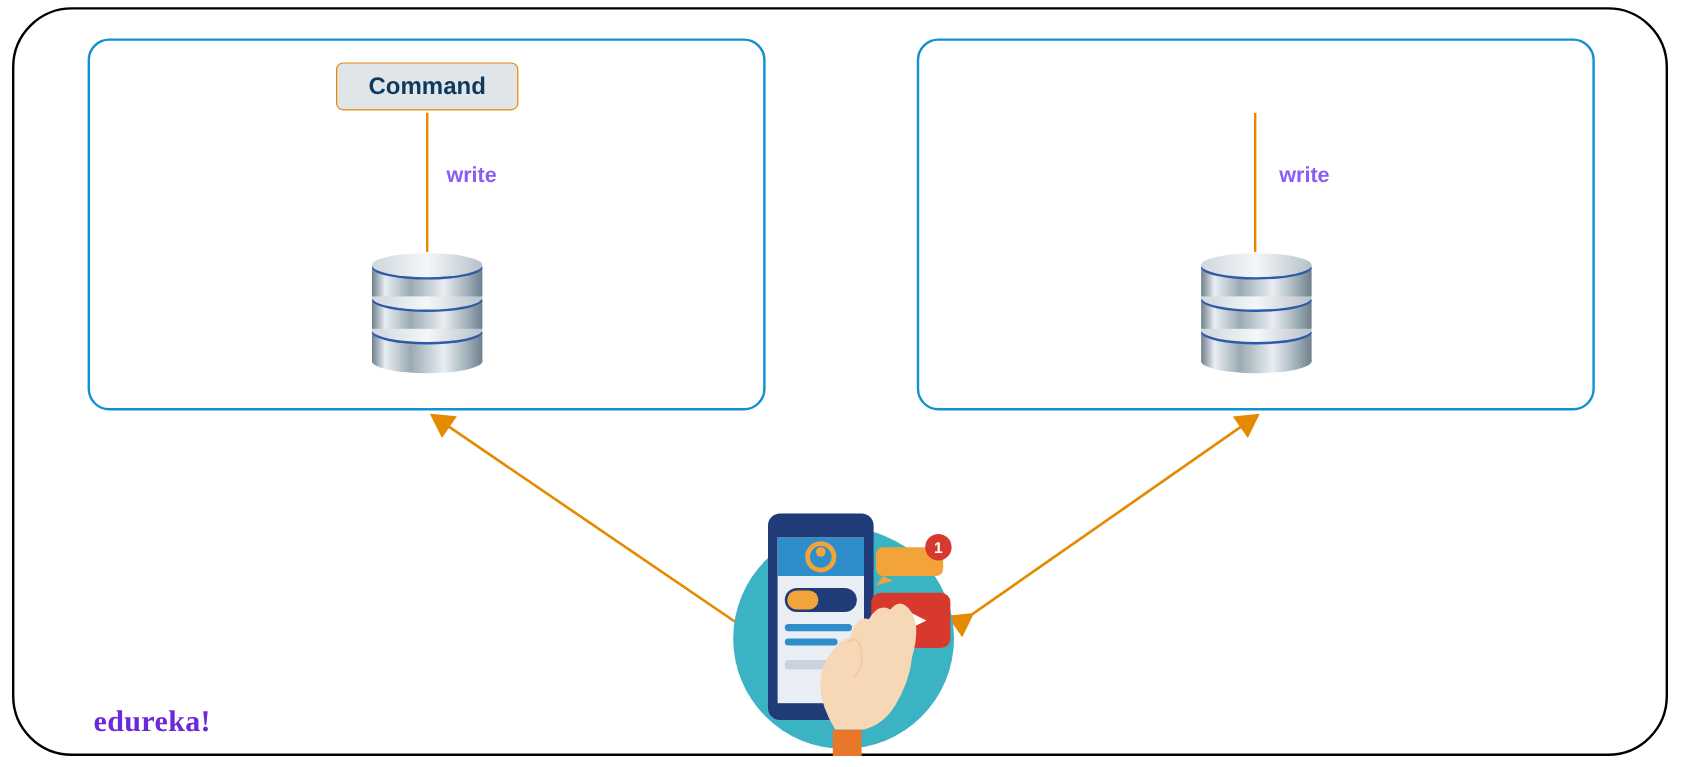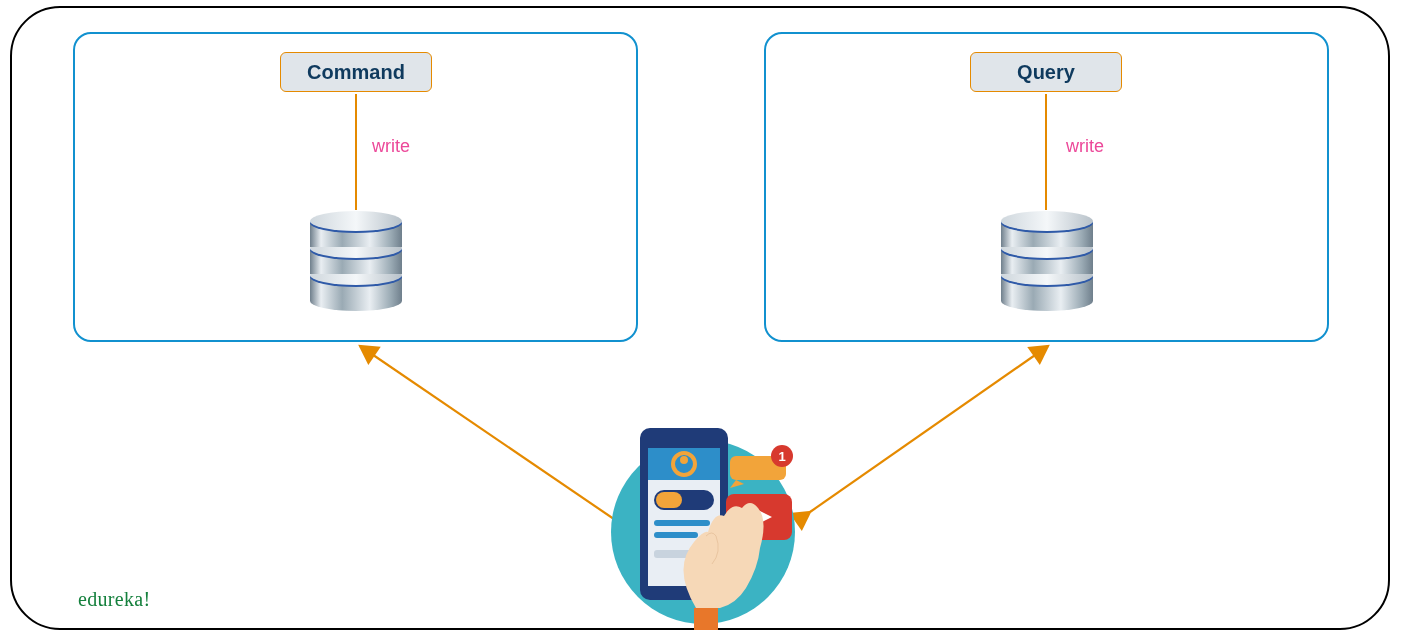--- a/index.html
+++ b/index.html
@@ -23,30 +23,30 @@
     color:#0f3a5e;box-sizing:border-box;
   }
   .node-label.left{left:280px}
   .node-label.right{left:970px}
   .connector{
     position:absolute;width:2px;background:#e58a00;
   }
   .connector.left{left:355px;top:94px;height:116px}
   .connector.right{left:1045px;top:94px;height:116px}
   .op-label{
-    position:absolute;top:136px;font-weight:normal;font-size:18px;color:#ec4899;
+    position:absolute;top:136px;font-weight:bold;font-size:18px;color:#8b5cf6;
   }
   .op-label.left{left:372px}
   .op-label.right{left:1066px}
   .db{position:absolute;width:100px;height:104px}
   .db.left{left:306px;top:208px}
   .db.right{left:997px;top:208px}
   .brand{
-    position:absolute;left:78px;top:588px;font-weight:normal;font-size:20px;
-    color:#15803d;font-family:Georgia,'Times New Roman',serif;letter-spacing:0.3px;
+    position:absolute;left:78px;top:588px;font-weight:bold;font-size:25px;
+    color:#6d28d9;font-family:Georgia,'Times New Roman',serif;letter-spacing:0.3px;
   }
   .app-icon{position:absolute;left:598px;top:420px;width:210px;height:210px}
 </style>
 </head>
 <body>
 
 <div class="canvas">
   <div class="outer"></div>
 
   <div class="panel left"></div>
@@ -86,23 +86,20 @@
       </g>
       <g>
         <rect x="4" y="15" width="92" height="24" fill="url(#diskSide)"></rect>
         <ellipse cx="50" cy="15" rx="46" ry="10" fill="#2f5aa8"></ellipse>
         <ellipse cx="50" cy="13" rx="46" ry="10" fill="url(#diskTop)"></ellipse>
       </g>
     </svg>
   </div>
 
   <div class="panel right"></div>
-  <div class="node-label right">
-    <span>Query</span>
-  </div>
   <div class="connector right"></div>
   <div class="op-label right">write</div>
   <div class="db right">
     <svg viewBox="0 0 100 104" width="100" height="104">
       <g>
         <rect x="4" y="69" width="92" height="24" fill="url(#diskSide)"></rect>
         <ellipse cx="50" cy="93" rx="46" ry="10" fill="url(#diskSide)"></ellipse>
         <ellipse cx="50" cy="69" rx="46" ry="10" fill="#2f5aa8"></ellipse>
         <ellipse cx="50" cy="67" rx="46" ry="10" fill="url(#diskTop)"></ellipse>
       </g>

